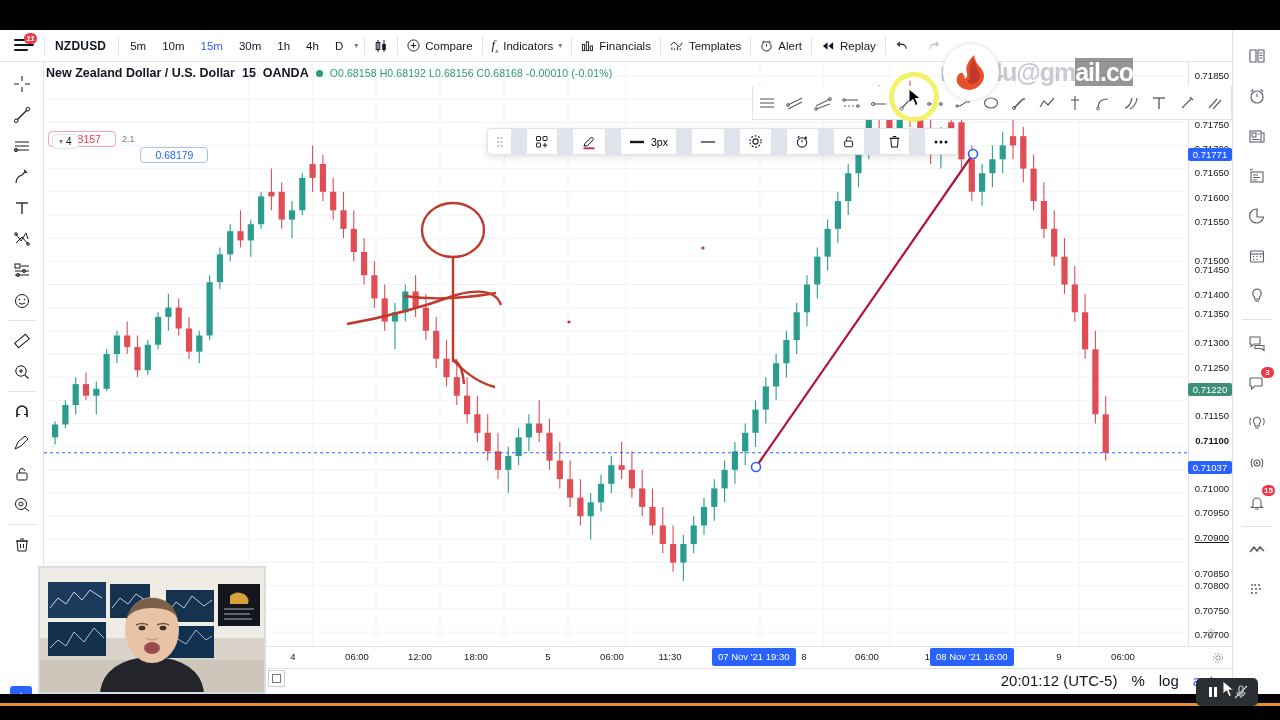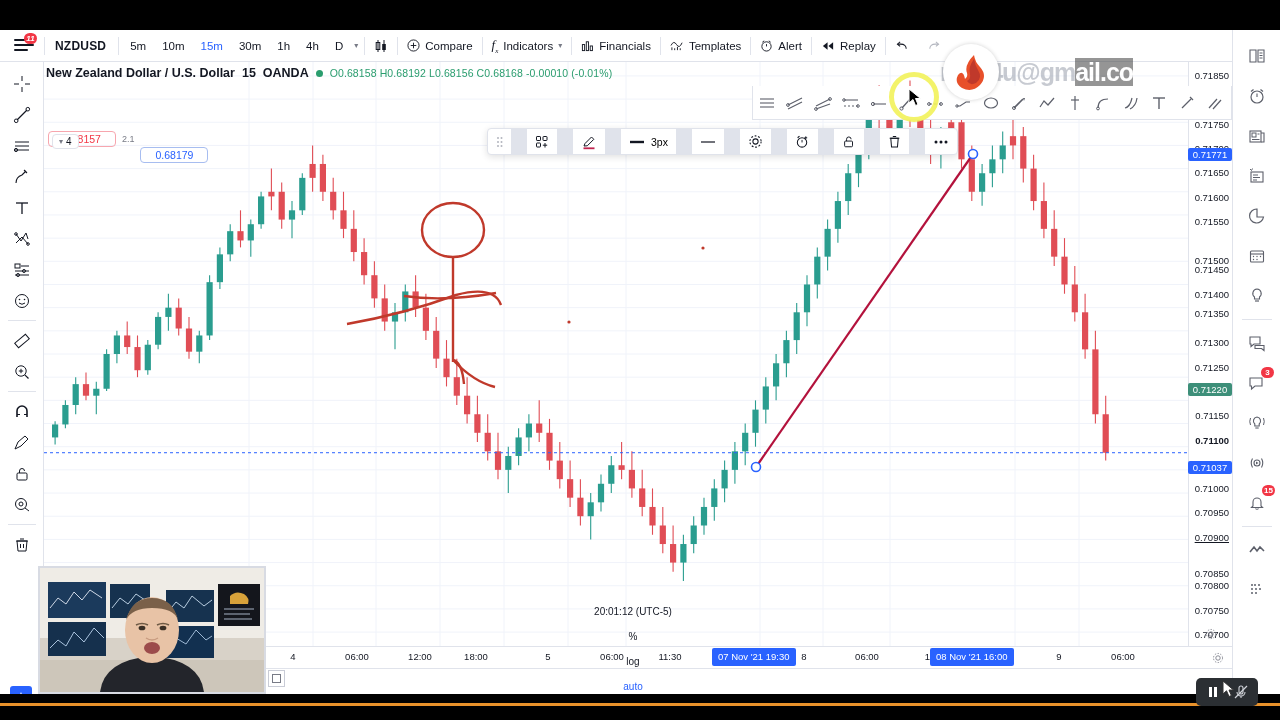--- a/index.html
+++ b/index.html
@@ -74,21 +74,21 @@
 
   .taxis { position:absolute; left:44px; top:616px; width:1188px; height:22px; background:#fff;
            border-top:1px solid #e0e3eb; }
   .tlabel { position:absolute; top:4px; font-size:9.5px; color:#131722; transform:translateX(-50%); white-space:nowrap;}
   .ttag { position:absolute; top:1px; height:18px; line-height:18px; font-size:9.5px; color:#fff;
           background:#2962ff; border-radius:2px; padding:0 6px; white-space:nowrap;}
 
   
   .status { position:absolute; left:44px; top:638px; width:1188px; height:24px;
             border-top:1px solid #e0e3eb; display:flex; align-items:center; justify-content:flex-end;
-            gap:14px; padding-right:10px; font-size:10px; color:#131722;flex-direction:column;}
+            gap:14px; padding-right:10px; font-size:15px; color:#131722;}
   .status .on { color:#2962ff; }
 
   
   .tabs { position:absolute; left:0; top:664px; width:1280px; height:30px; background:#fff;
           border-top:1px solid #e0e3eb; display:flex; align-items:center; padding-left:50px; gap:4px;}
   .tab { font-size:11px; color:#131722; padding:4px 12px; cursor:pointer; display:flex; gap:4px; align-items:center;}
 
   
   .props { position:absolute; left:487px; top:98px; height:27px; background:#fff;
            border:1px solid #e0e3eb; border-radius:4px; display:flex; align-items:center;

